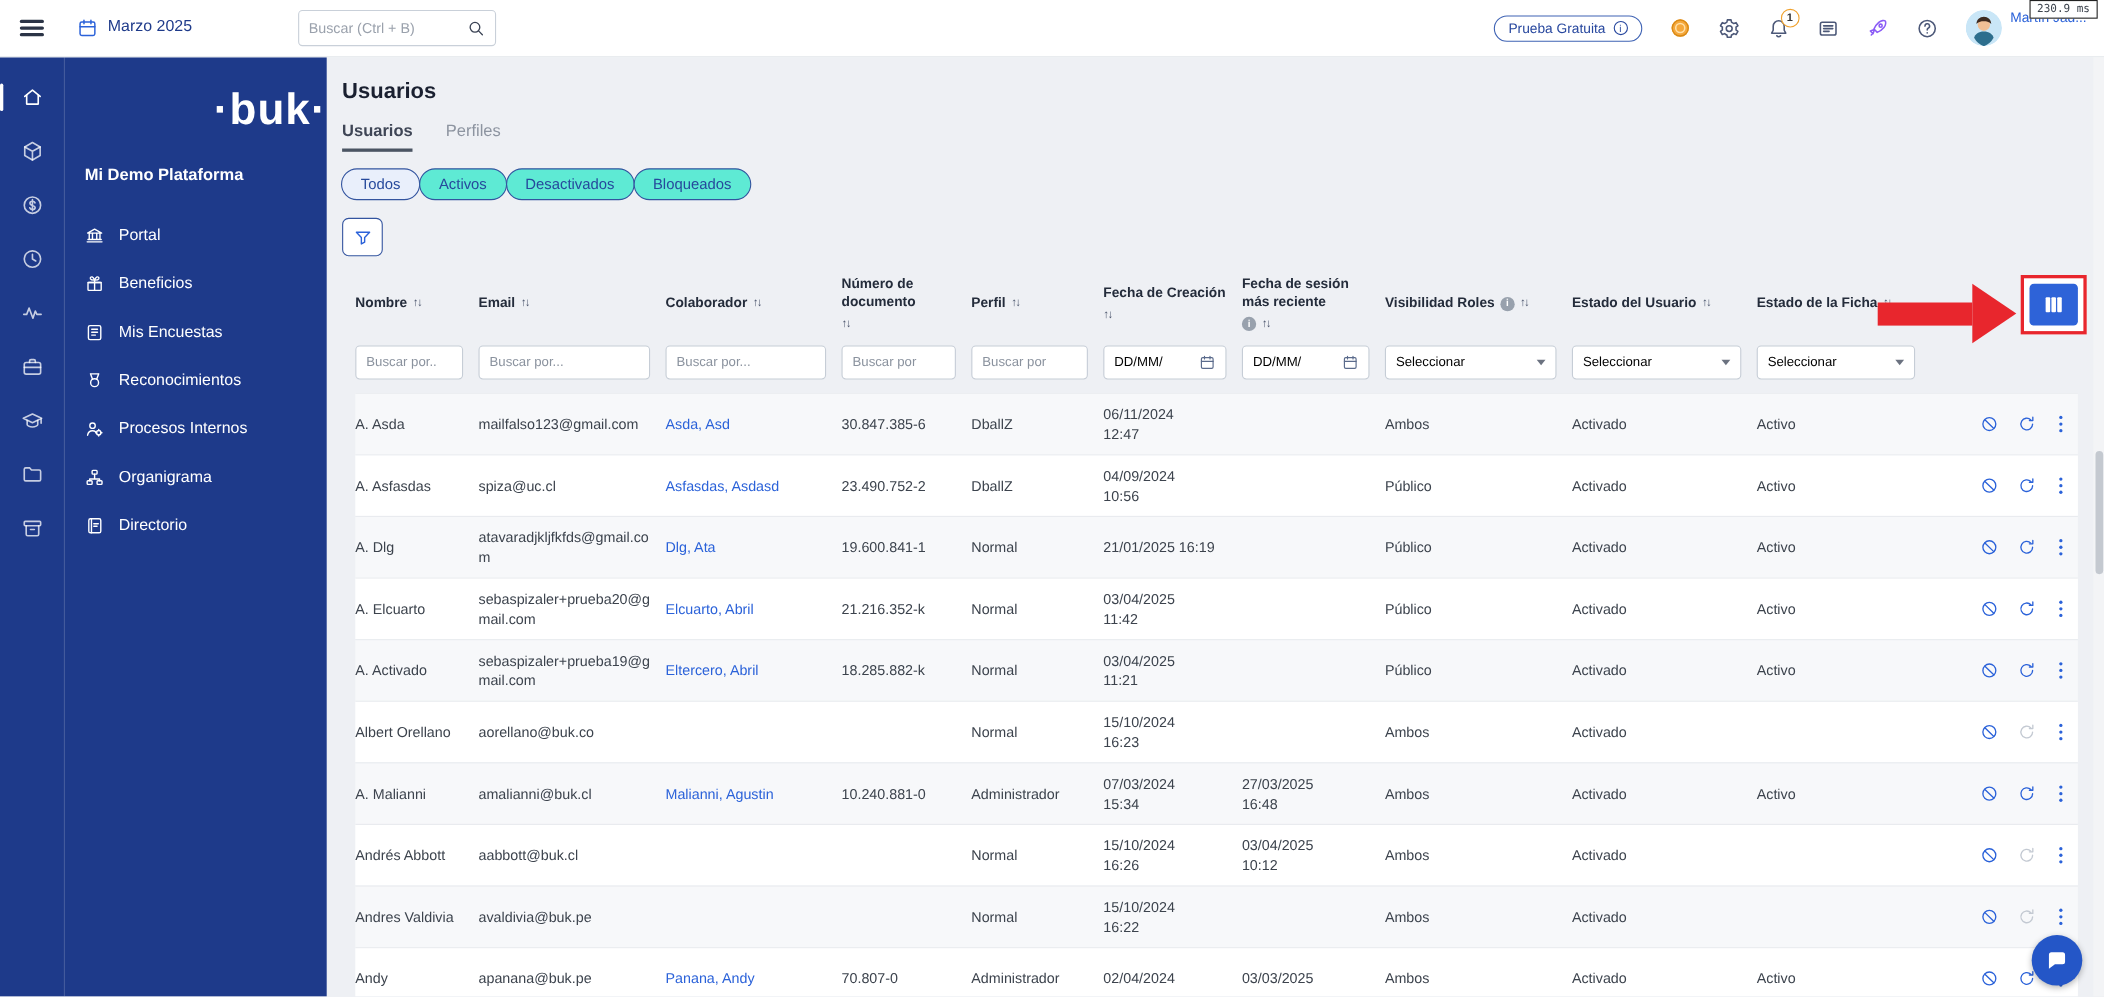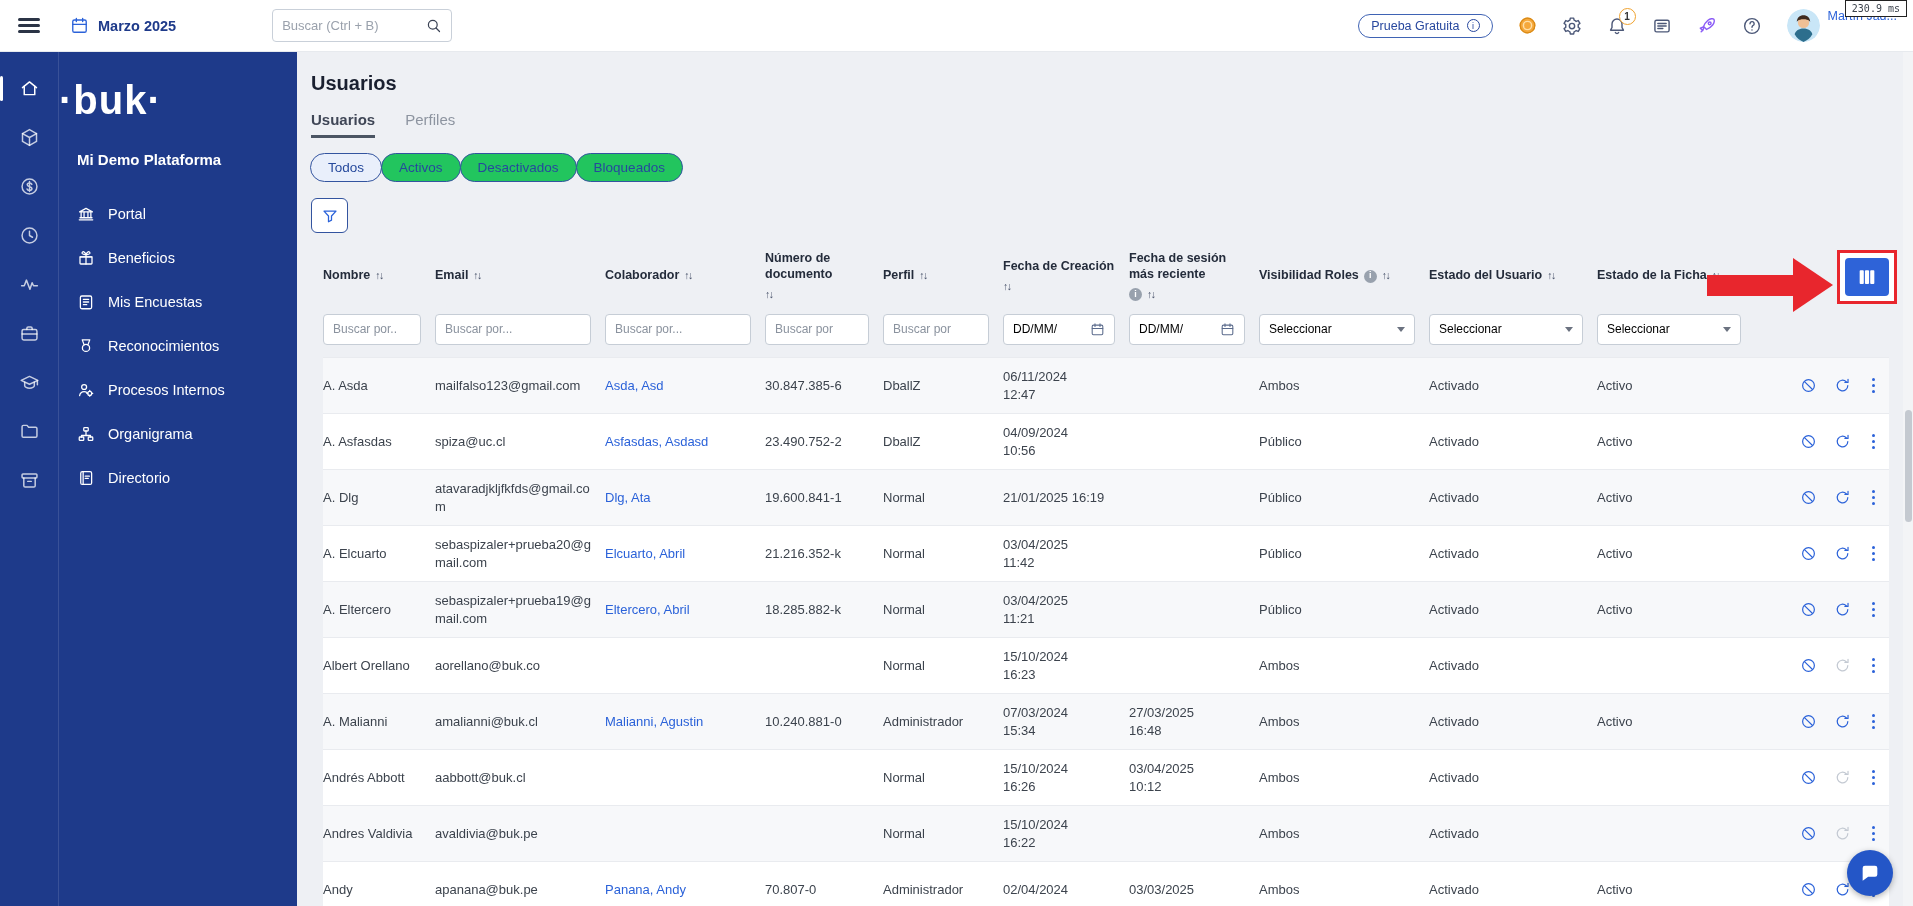--- a/index.html
+++ b/index.html
@@ -7,21 +7,21 @@
   body{font-family:"Liberation Sans",sans-serif;background:#eef0f4;color:#3c434d;position:relative;font-size:13px}
   .ic svg,.ric svg,.act svg,.avatar svg{width:100%;height:100%;display:block}
 
   
   .debug{position:absolute;top:0;right:6px;background:#fff;border:1px solid #222;font-family:"DejaVu Sans Mono",monospace;font-size:10px;padding:0 6px;z-index:20;line-height:15px}
 
   
   .topbar{height:52px;background:#fff;display:flex;align-items:center;padding:0 16px 0 18px;border-bottom:1px solid #e7eaee;position:relative;z-index:6}
   .hamburger{width:22px;height:15px;display:flex;flex-direction:column;justify-content:space-between;cursor:pointer}
   .hamburger span{display:block;height:2.6px;background:#2b3446;border-radius:2px}
-  .date-widget{display:flex;align-items:center;gap:9px;margin-left:30px;color:#1e3a8a;font-weight:bold;font-size:14.5px;cursor:pointer}
+  .date-widget{display:flex;gap:9px;margin-left:30px;color:#1e3a8a;font-weight:normal;font-size:14.5px;cursor:pointer}
   .date-widget .ic{width:19px;height:19px;color:#2b62d9}
   .search-box{margin-left:96px;width:180px;height:33px;border:1px solid #c9d0d9;border-radius:4px;display:flex;align-items:center;background:#fff;padding:0 9px;gap:22px}
   .search-box input{border:none;outline:none;flex:1;font-size:13px;color:#333;background:transparent;min-width:0;font-family:inherit}
   .search-box input::placeholder{color:#9aa1ac}
   .search-box .ic{width:17px;height:17px;color:#3a4254;cursor:pointer}
   .topbar-right{margin-left:auto;display:flex;align-items:center;gap:25px}
   .trial-pill{border:1px solid #3f63b4;color:#27479e;border-radius:15px;padding:4px 12px;font-size:12.5px;display:flex;gap:7px;align-items:center;cursor:pointer;white-space:nowrap}
   .info-dot{width:13px;height:13px;border:1px solid #27479e;border-radius:50%;font-size:9px;display:inline-flex;align-items:center;justify-content:center;font-style:normal}
   .tb-ic{width:20px;height:20px;color:#4c5878;position:relative;cursor:pointer;display:block}
   .tb-ic.coin{width:19px;height:19px}
@@ -32,33 +32,33 @@
   .avatar{width:33px;height:33px;border-radius:50%;overflow:hidden;display:block}
   .username{color:#2b62d9;font-size:12.5px;white-space:nowrap}
 
   
   .app{display:flex;height:854px}
   .rail{width:59px;background:#1e3a8a;display:flex;flex-direction:column;align-items:center;padding-top:26px;gap:28px;border-right:1px solid rgba(255,255,255,.12)}
   .ric{width:21px;height:21px;color:rgba(255,255,255,.75);position:relative;cursor:pointer}
   .ric.active{color:#fff}
   .ric.active::before{content:"";position:absolute;left:-19px;top:-2px;width:3px;height:25px;background:#fff;border-radius:2px}
   .sidebar{width:238px;background:#1e3a8a;color:#fff;padding-top:10px}
-  .logo{font-size:40px;font-weight:bold;text-align:left;margin:16px 0 28px;letter-spacing:1px}
+  .logo{font-size:40px;font-weight:bold;text-align:right;margin:16px 0 28px;letter-spacing:1px}
   .company{font-size:15px;font-weight:bold;padding:0 18px;margin-bottom:24px}
   .nav-item{display:flex;align-items:center;gap:13px;padding:13px 18px;font-size:14.5px;cursor:pointer}
   .nav-item .ic{width:18px;height:18px;color:#fff;flex:0 0 auto}
 
   
   main{flex:1;position:relative;padding:16px 24px 0 14px;overflow:hidden}
   .page-title{font-size:20px;font-weight:bold;color:#1a2030;margin:4px 0 16px}
   .tabs{display:flex;gap:30px;font-size:15px;margin-bottom:15px}
   .tab{padding-bottom:7px;color:#8d94a0;cursor:pointer}
   .tab.active{color:#3f4656;font-weight:bold;border-bottom:3px solid #4b5563}
   .pills{display:flex;margin-bottom:16px}
-  .pill{border:1px solid #33549f;color:#26499c;background:#22c55e;font-size:13.5px;padding:6px 17px;cursor:pointer;margin-left:-1px;border-radius:16px}
+  .pill{border:1px solid #33549f;color:#26499c;background:#5eead4;font-size:13.5px;padding:6px 17px;cursor:pointer;margin-left:-1px;border-radius:16px}
   .pill.active{background:#e9effb}
   .toolbar{display:flex;align-items:center;margin-bottom:14px}
   .funnel-btn{width:37px;height:35px;border:1px solid #33549f;border-radius:6px;background:#fff;display:flex;align-items:center;justify-content:center;color:#2b62d9;cursor:pointer}
   .funnel-btn .ic{width:18px;height:18px}
   .toolbar-right{margin-left:auto;display:flex;align-items:center;gap:10px;font-size:13.5px;color:#3c434d;padding-right:72px}
   .ver-select{border:1px solid #c6cdd6;border-radius:4px;height:31px;display:flex;align-items:center;padding:0 7px 0 11px;gap:9px;background:#fff;cursor:pointer}
   .spinner{display:flex;flex-direction:column;gap:3px}
   .spinner i{width:0;height:0;border-left:4px solid transparent;border-right:4px solid transparent}
   .spinner .up{border-bottom:5px solid #5b6470}
   .spinner .down{border-top:5px solid #5b6470}
@@ -563,21 +563,21 @@
                 </svg>
               </span>
               <span class="kebab">
                 <i></i>
                 <i></i>
                 <i></i>
               </span>
             </div>
           </div>
           <div class="trow tr">
-            <div class="cell">A. Eltercero</div>
+            <div class="cell">A. Activado</div>
             <div class="cell">sebaspizaler+prueba19@gmail.com</div>
             <div class="cell link">Eltercero, Abril</div>
             <div class="cell">18.285.882-k</div>
             <div class="cell">Normal</div>
             <div class="cell">03/04/2025
 11:21</div>
             <div class="cell"></div>
             <div class="cell">Público</div>
             <div class="cell">Activado</div>
             <div class="cell">Activo</div>

